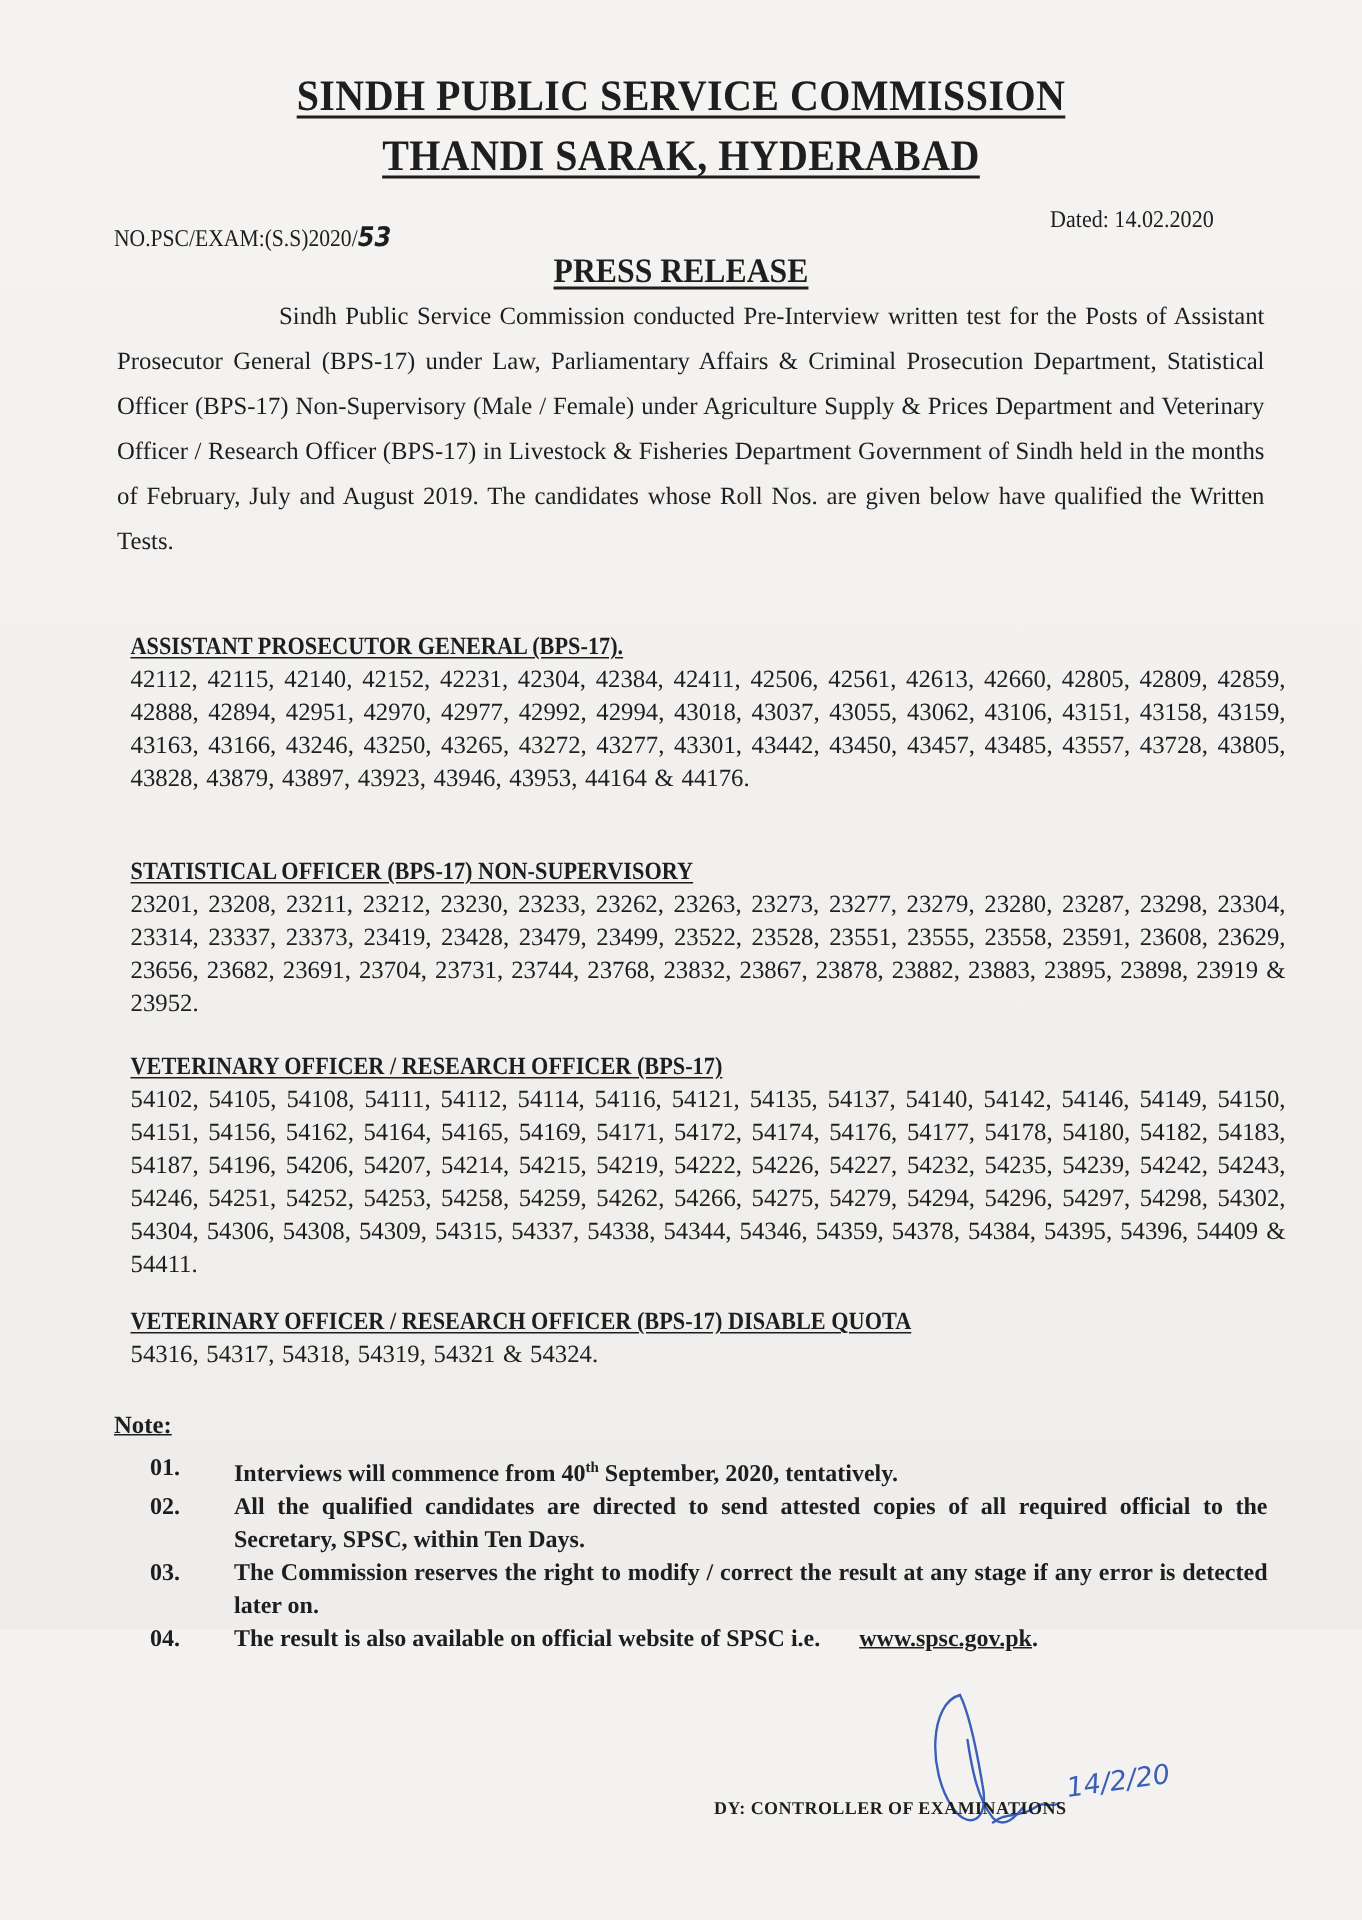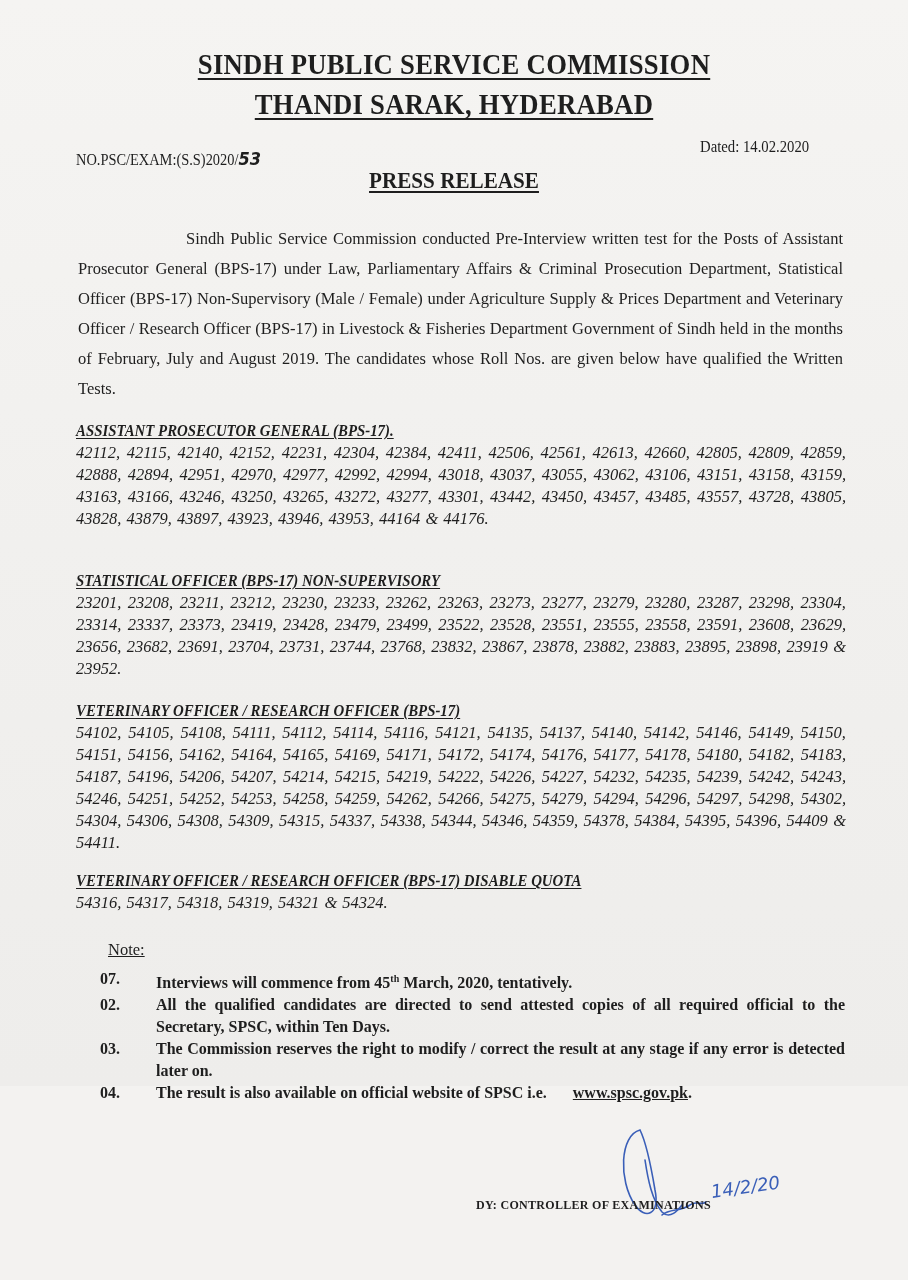--- a/index.html
+++ b/index.html
@@ -20,30 +20,30 @@
     .title span { text-decoration: underline; text-decoration-thickness: 2px; text-underline-offset: 4px; }
     .t1 { top: 48px; }
     .t2 { top: 88px; }
     .ref { position: absolute; left: 76px; top: 148px; font-size: 16px; transform: scaleX(0.9); transform-origin: left; }
     .ref .hand { font-style: italic; font-weight: bold; font-size: 18px; font-family: "DejaVu Sans", sans-serif; }
     .date { position: absolute; left: 700px; top: 138px; font-size: 16px; transform: scaleX(0.92); transform-origin: left; }
     .press { position: absolute; left: 0; width: 908px; top: 168px; text-align: center;
       font-weight: bold; font-size: 23px; transform: scaleX(0.92); }
     .press span { text-decoration: underline; text-underline-offset: 3px; }
     .intro { position: absolute; left: 78px; top: 196px; width: 765px; font-size: 16.5px; line-height: 30px;
-      text-align: justify; text-indent: 108px; margin-top: 28px; }
-    .section { position: absolute; left: 76px; width: 770px; font-size: 16.5px; line-height: 22px; font-style: italic; }
+      text-align: justify; text-indent: 108px; }
+    .section { position: absolute; left: 87px; width: 770px; font-size: 16.5px; line-height: 22px; }
     .section h3 { margin: 0; font-size: 16.5px; font-weight: bold; text-decoration: underline; text-underline-offset: 2px;
       transform: scaleX(0.9); transform-origin: left; white-space: nowrap; }
     .section .nums { text-align: justify; word-spacing: 1px; }
     .s1 { top: 420px; }
     .s2 { top: 570px; }
     .s3 { top: 700px; }
     .s4 { top: 870px; }
-    .note-label { position: absolute; left: 76px; top: 940px; font-size: 16.5px; font-weight: normal; text-decoration: underline; margin-left: 32px; }
+    .note-label { position: absolute; left: 76px; top: 940px; font-size: 16.5px; font-weight: bold; text-decoration: underline; }
     .notes { position: absolute; left: 100px; top: 968px; width: 745px; font-size: 16px; font-weight: bold; line-height: 22px;
       font-family: "Liberation Serif", serif; }
     .note { display: flex; margin-bottom: 0; }
     .note .num { width: 56px; flex: none; }
     .note .txt { flex: 1; text-align: justify; }
     .note sup { font-size: 10px; margin-top: 16px; }
     .note .link { text-decoration: underline; margin-left: 22px; }
     .sig { position: absolute; left: 476px; top: 1198px; font-size: 12px; font-weight: bold; letter-spacing: 0.3px; }
     .signature { position: absolute; left: 600px; top: 1120px; width: 230px; height: 110px; }
   </style>
@@ -81,22 +81,22 @@
 
   <div class="section s4">
     <h3>VETERINARY OFFICER / RESEARCH OFFICER (BPS-17) DISABLE QUOTA</h3>
     <div class="nums">54316, 54317, 54318, 54319, 54321 &amp; 54324.</div>
   </div>
 
   <div class="note-label">Note:</div>
 
   <div class="notes">
     <div class="note">
-      <span class="num">07.</span>
-      <span class="txt"><span>Interviews will commence from 45</span><sup>th</sup><span> March, 2020, tentatively.</span></span>
+      <span class="num">01.</span>
+      <span class="txt"><span>Interviews will commence from 40</span><sup>th</sup><span> September, 2020, tentatively.</span></span>
     </div>
     <div class="note">
       <span class="num">02.</span>
       <span class="txt">All the qualified candidates are directed to send attested copies of all required official to the Secretary, SPSC, within Ten Days.</span>
     </div>
     <div class="note">
       <span class="num">03.</span>
       <span class="txt">The Commission reserves the right to modify / correct the result at any stage if any error is detected later on.</span>
     </div>
     <div class="note">

